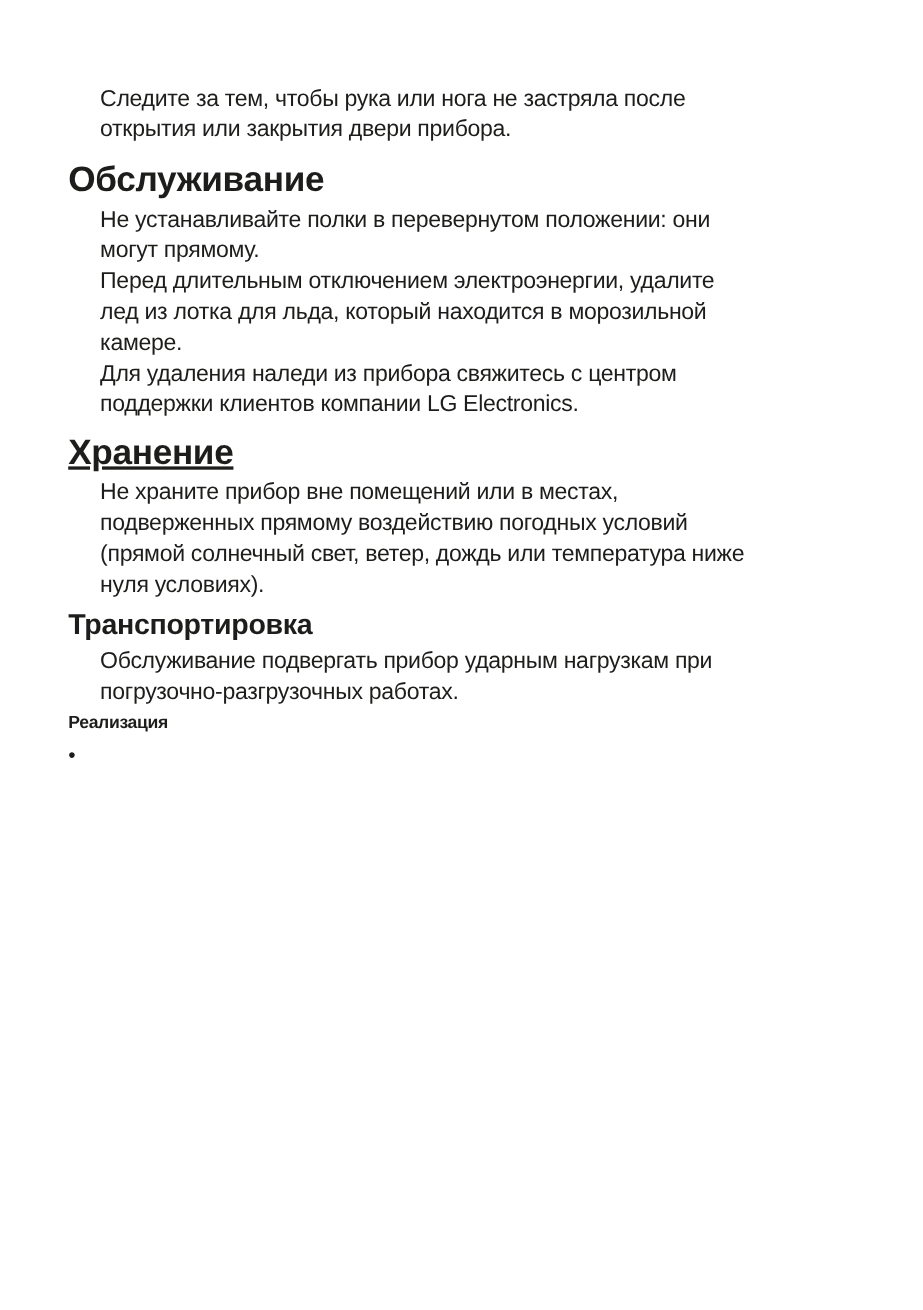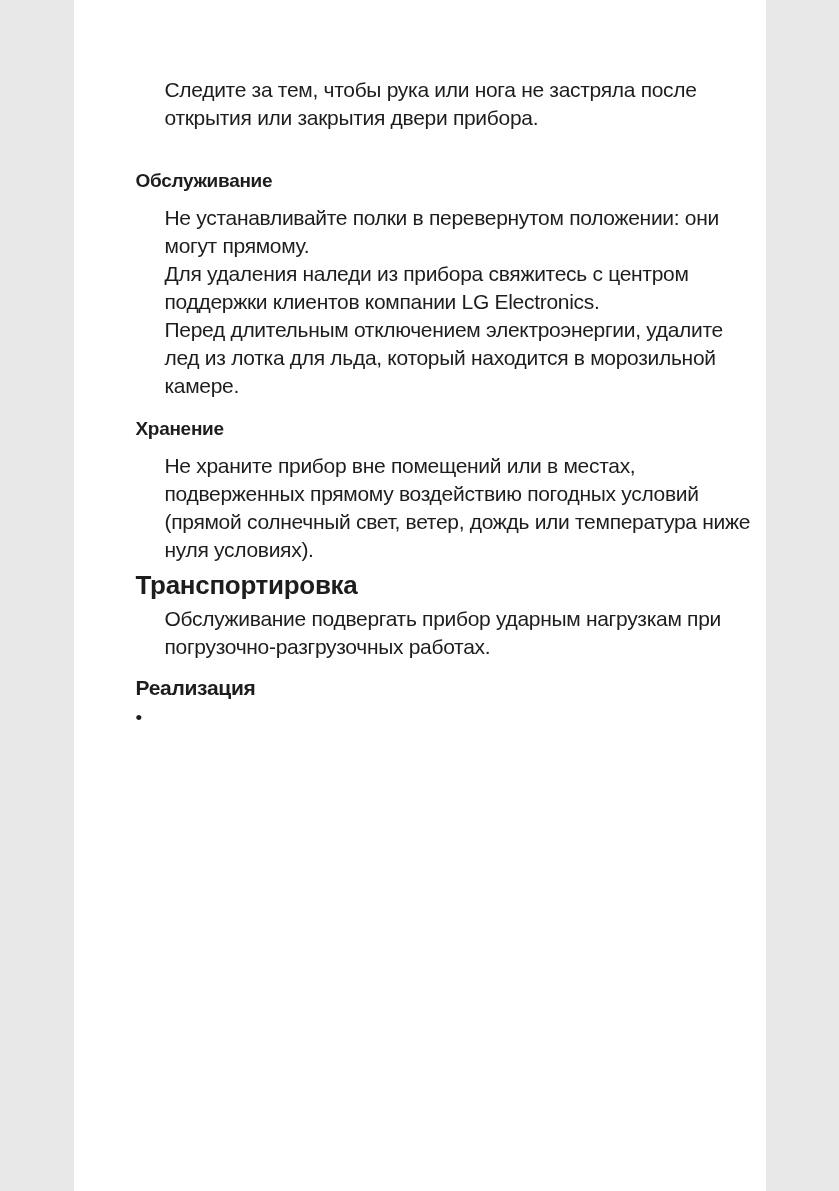--- a/index.html
+++ b/index.html
@@ -2,21 +2,21 @@
 <html><head>
 <meta charset="utf-8">
 <style>
   html, body {
     margin: 0;
     padding: 0;
     background: #e8e8e8;
   }
   .page {
     position: relative;
-    width: 692px;
+    width: 839px;
     height: 1191px;
     background: #ffffff;
     font-family: "Liberation Sans", sans-serif;
     color: #1d1d1b;
     overflow: hidden;
     margin: 0 auto;
   }
   .content {
     position: absolute;
     left: 62px;
@@ -28,38 +28,39 @@
     font-size: 21px;
     line-height: 28px;
     letter-spacing: -0.3px;
     white-space: pre;
     font-weight: 400;
   }
   .indent {
     padding-left: 29px;
   }
   .heading {
-    margin: 34px 0 8px 0;
-    font-size: 19px;
+    margin: 16px 0 8px 0;
+    font-size: 32px;
     line-height: 30px;
     font-weight: 700;
     letter-spacing: -0.3px;
     white-space: pre;
   }
   .heading.storage {
     margin-top: 14px;
+    text-decoration: underline;
   }
   .heading.transport {
     font-size: 26px;
     line-height: 28px;
     margin: 7px 0 6px 0;
   }
   .heading.sales {
-    font-size: 21px;
-    margin: 12px 0 2px 0;
+    font-size: 16px;
+    margin: 0 0 2px 0;
   }
   .bullet-item {
     display: flex;
     align-items: flex-start;
     margin: 0;
   }
   .bullet-marker {
     flex: 0 0 13px;
     font-size: 19px;
     line-height: 26px;
@@ -78,26 +79,26 @@
   <div class="content">
 
     <p class="para indent">Следите за тем, чтобы рука или нога не застряла после
 открытия или закрытия двери прибора.</p>
 
     <h2 class="heading">Обслуживание</h2>
 
     <p class="para indent">Не устанавливайте полки в перевернутом положении: они
 могут прямому.</p>
 
-    <p class="para indent">Для удаления наледи из прибора свяжитесь с центром
-поддержки клиентов компании LG Electronics.</p>
-
     <p class="para indent">Перед длительным отключением электроэнергии, удалите
 лед из лотка для льда, который находится в морозильной
 камере.</p>
+
+    <p class="para indent">Для удаления наледи из прибора свяжитесь с центром
+поддержки клиентов компании LG Electronics.</p>
 
     <h2 class="heading storage">Хранение</h2>
 
     <p class="para indent">Не храните прибор вне помещений или в местах,
 подверженных прямому воздействию погодных условий
 (прямой солнечный свет, ветер, дождь или температура ниже
 нуля условиях).</p>
 
     <h2 class="heading transport">Транспортировка</h2>
 

